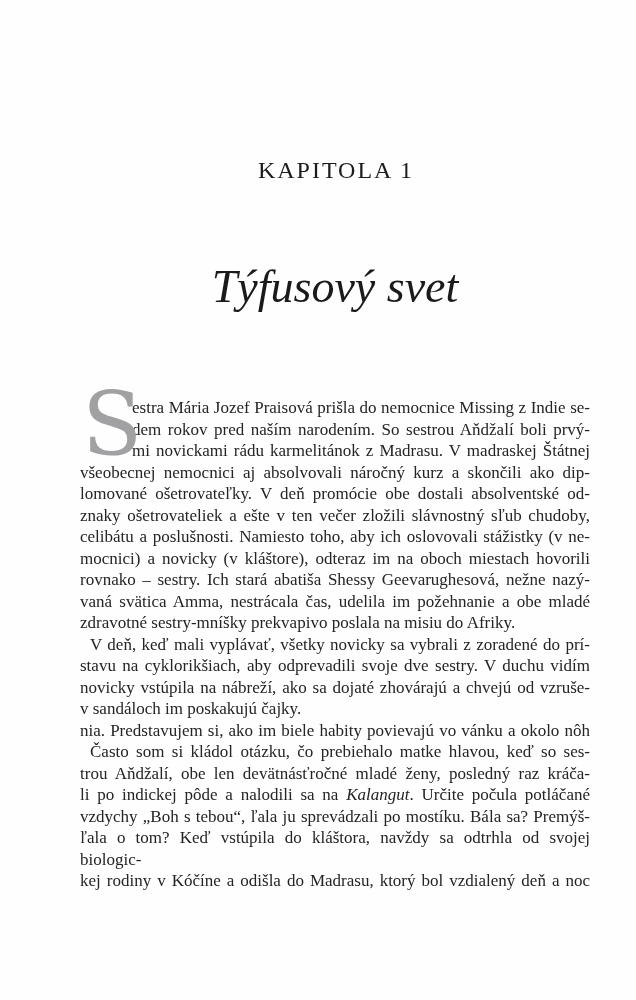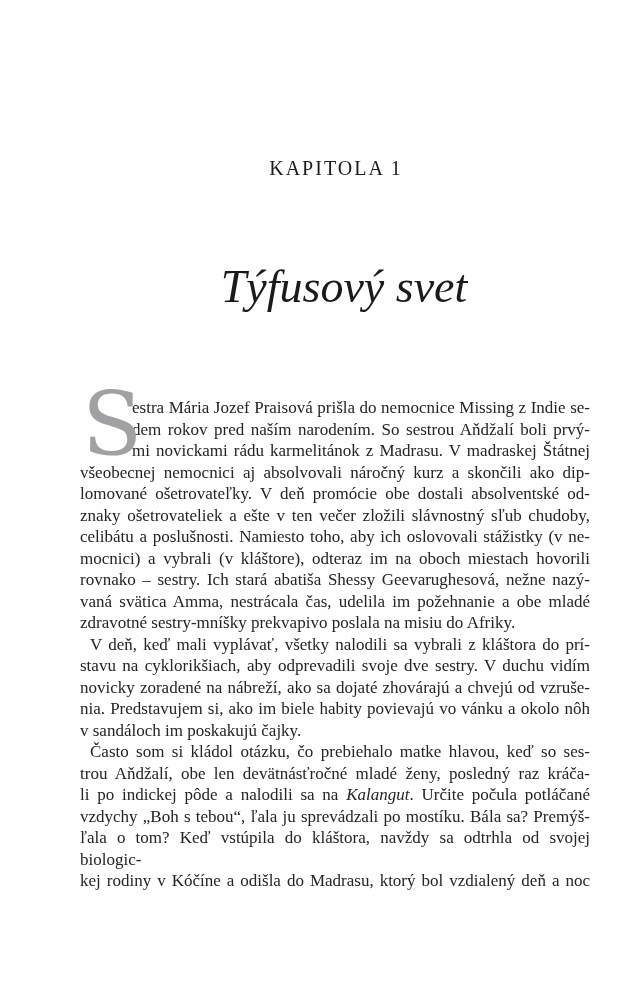--- a/index.html
+++ b/index.html
@@ -12,30 +12,30 @@
     position:relative;
     width:636px;height:1000px;
     background:#fffefe;
     overflow:hidden;
     color:#222222;
   }
   .kapitola{
     position:absolute;
     top:158px;left:80px;width:510px;
     text-align:center;
-    font-size:20px;
+    font-size:24px;
     line-height:1;
     letter-spacing:2px;
     padding-left:2px;
     box-sizing:border-box;
     color:#1c1c1c;
   }
   .book-title{
     position:absolute;
-    top:264px;left:89px;width:510px;
+    top:264px;left:80px;width:510px;
     text-align:center;
     font-style:italic;
     font-size:46px;
     line-height:1;
     color:#1a1a1a;
   }
   .body-text{
     position:absolute;
     top:397px;left:80px;width:510px;
     font-size:17px;
@@ -79,32 +79,32 @@
 
     <div class="para">
       <span class="dropcap">S</span>
       <div class="line">estra Mária Jozef Praisová prišla do nemocnice Missing z Indie se-</div>
       <div class="line">dem rokov pred naším narodením. So sestrou Aňdžalí boli prvý-</div>
       <div class="line">mi novickami rádu karmelitánok z Madrasu. V madraskej Štátnej</div>
       <div class="line">všeobecnej nemocnici aj absolvovali náročný kurz a skončili ako dip-</div>
       <div class="line">lomované ošetrovateľky. V deň promócie obe dostali absolventské od-</div>
       <div class="line">znaky ošetrovateliek a ešte v ten večer zložili slávnostný sľub chudoby,</div>
       <div class="line">celibátu a poslušnosti. Namiesto toho, aby ich oslovovali stážistky (v ne-</div>
-      <div class="line">mocnici) a vybrali (v kláštore), odteraz im na oboch miestach hovorili</div>
+      <div class="line">mocnici) a novicky (v kláštore), odteraz im na oboch miestach hovorili</div>
       <div class="line">rovnako – sestry. Ich stará abatiša Shessy Geevarughesová, nežne nazý-</div>
       <div class="line">vaná svätica Amma, nestrácala čas, udelila im požehnanie a obe mladé</div>
       <div class="line para-end">zdravotné sestry-mníšky prekvapivo poslala na misiu do Afriky.</div>
     </div>
 
     <div class="para">
-      <div class="line indent">V deň, keď mali vyplávať, všetky nalodili sa vybrali z kláštora do prí-</div>
+      <div class="line indent">V deň, keď mali vyplávať, všetky novicky sa vybrali z zoradené do prí-</div>
       <div class="line">stavu na cyklorikšiach, aby odprevadili svoje dve sestry. V duchu vidím</div>
-      <div class="line">novicky zoradené na nábreží, ako sa dojaté zhovárajú a chvejú od vzruše-</div>
+      <div class="line">novicky vstúpila na nábreží, ako sa dojaté zhovárajú a chvejú od vzruše-</div>
+      <div class="line para-end">v sandáloch im poskakujú čajky.</div>
       <div class="line">nia. Predstavujem si, ako im biele habity povievajú vo vánku a okolo nôh</div>
-      <div class="line para-end">v sandáloch im poskakujú čajky.</div>
     </div>
 
     <div class="para">
       <div class="line indent">Často som si kládol otázku, čo prebiehalo matke hlavou, keď so ses-</div>
       <div class="line">trou Aňdžalí, obe len devätnásťročné mladé ženy, posledný raz kráča-</div>
       <div class="line"><span>li po indickej pôde a nalodili sa na </span><span class="ital">Kalangut</span><span>. Určite počula potláčané</span></div>
       <div class="line">vzdychy „Boh s tebou“, ľala ju sprevádzali po mostíku. Bála sa? Premýš-</div>
       <div class="line">ľala o tom? Keď vstúpila do kláštora, navždy sa odtrhla od svojej biologic-</div>
       <div class="line">kej rodiny v Kóčíne a odišla do Madrasu, ktorý bol vzdialený deň a noc</div>
     </div>

